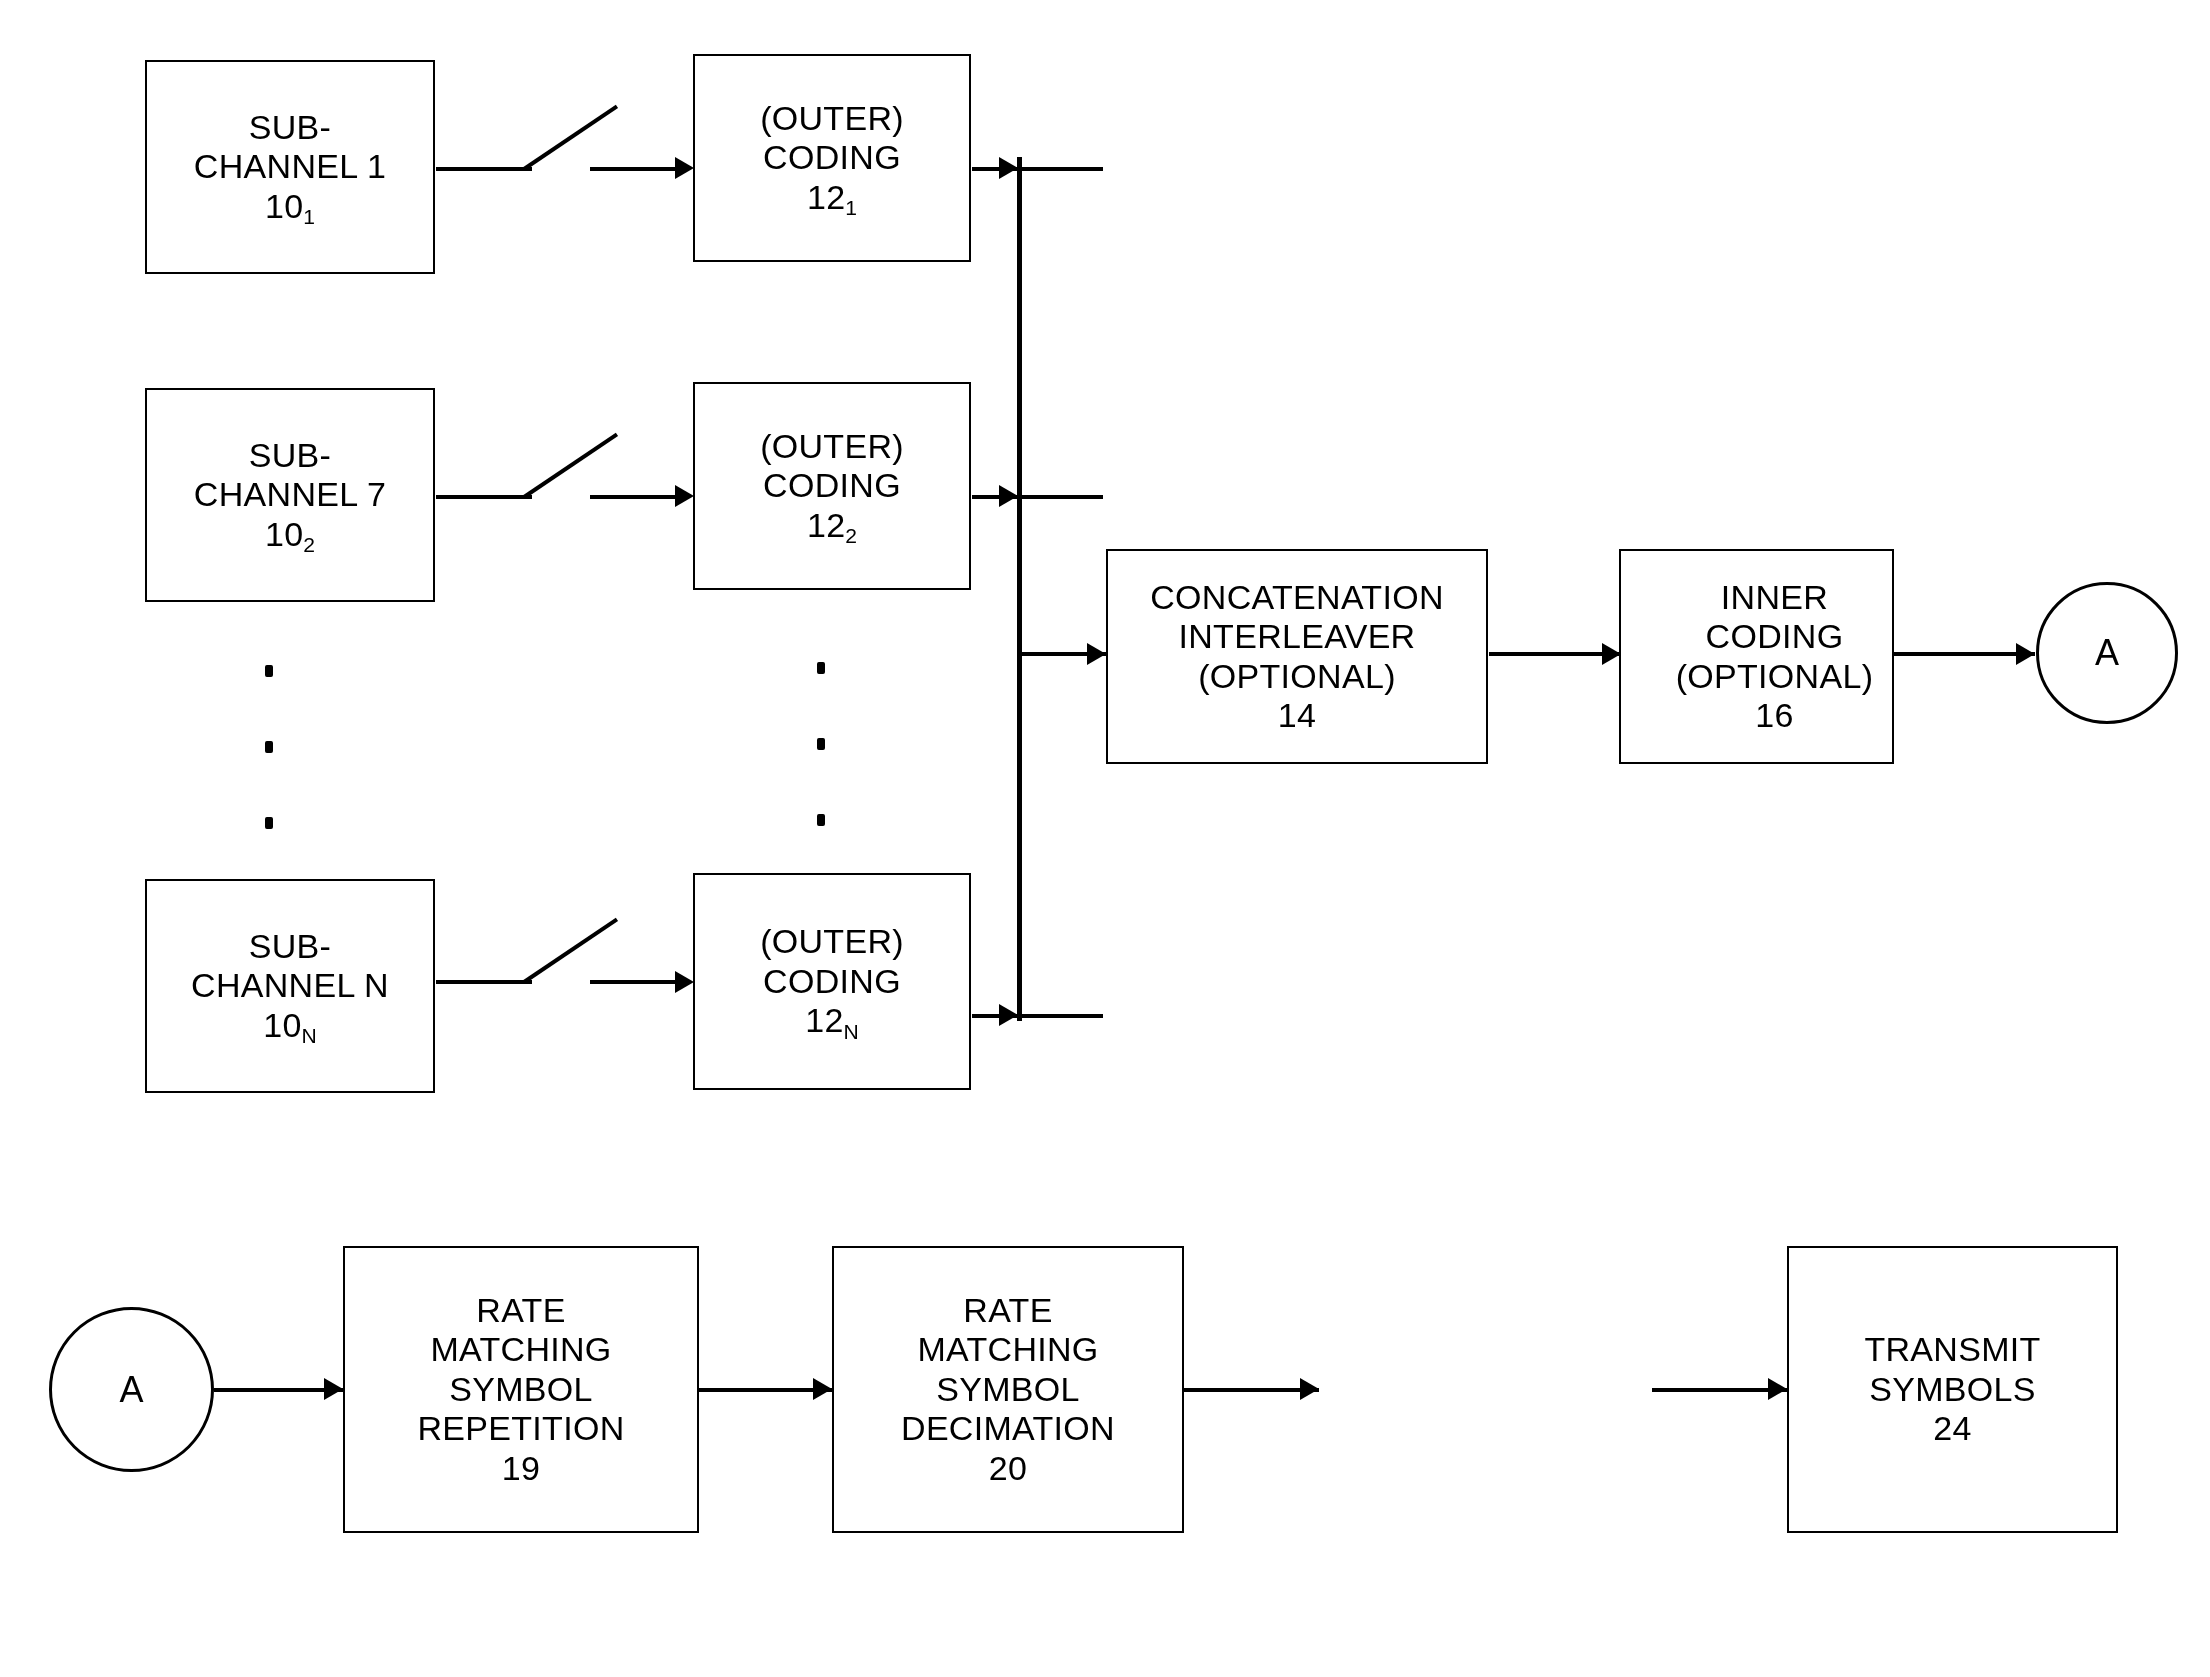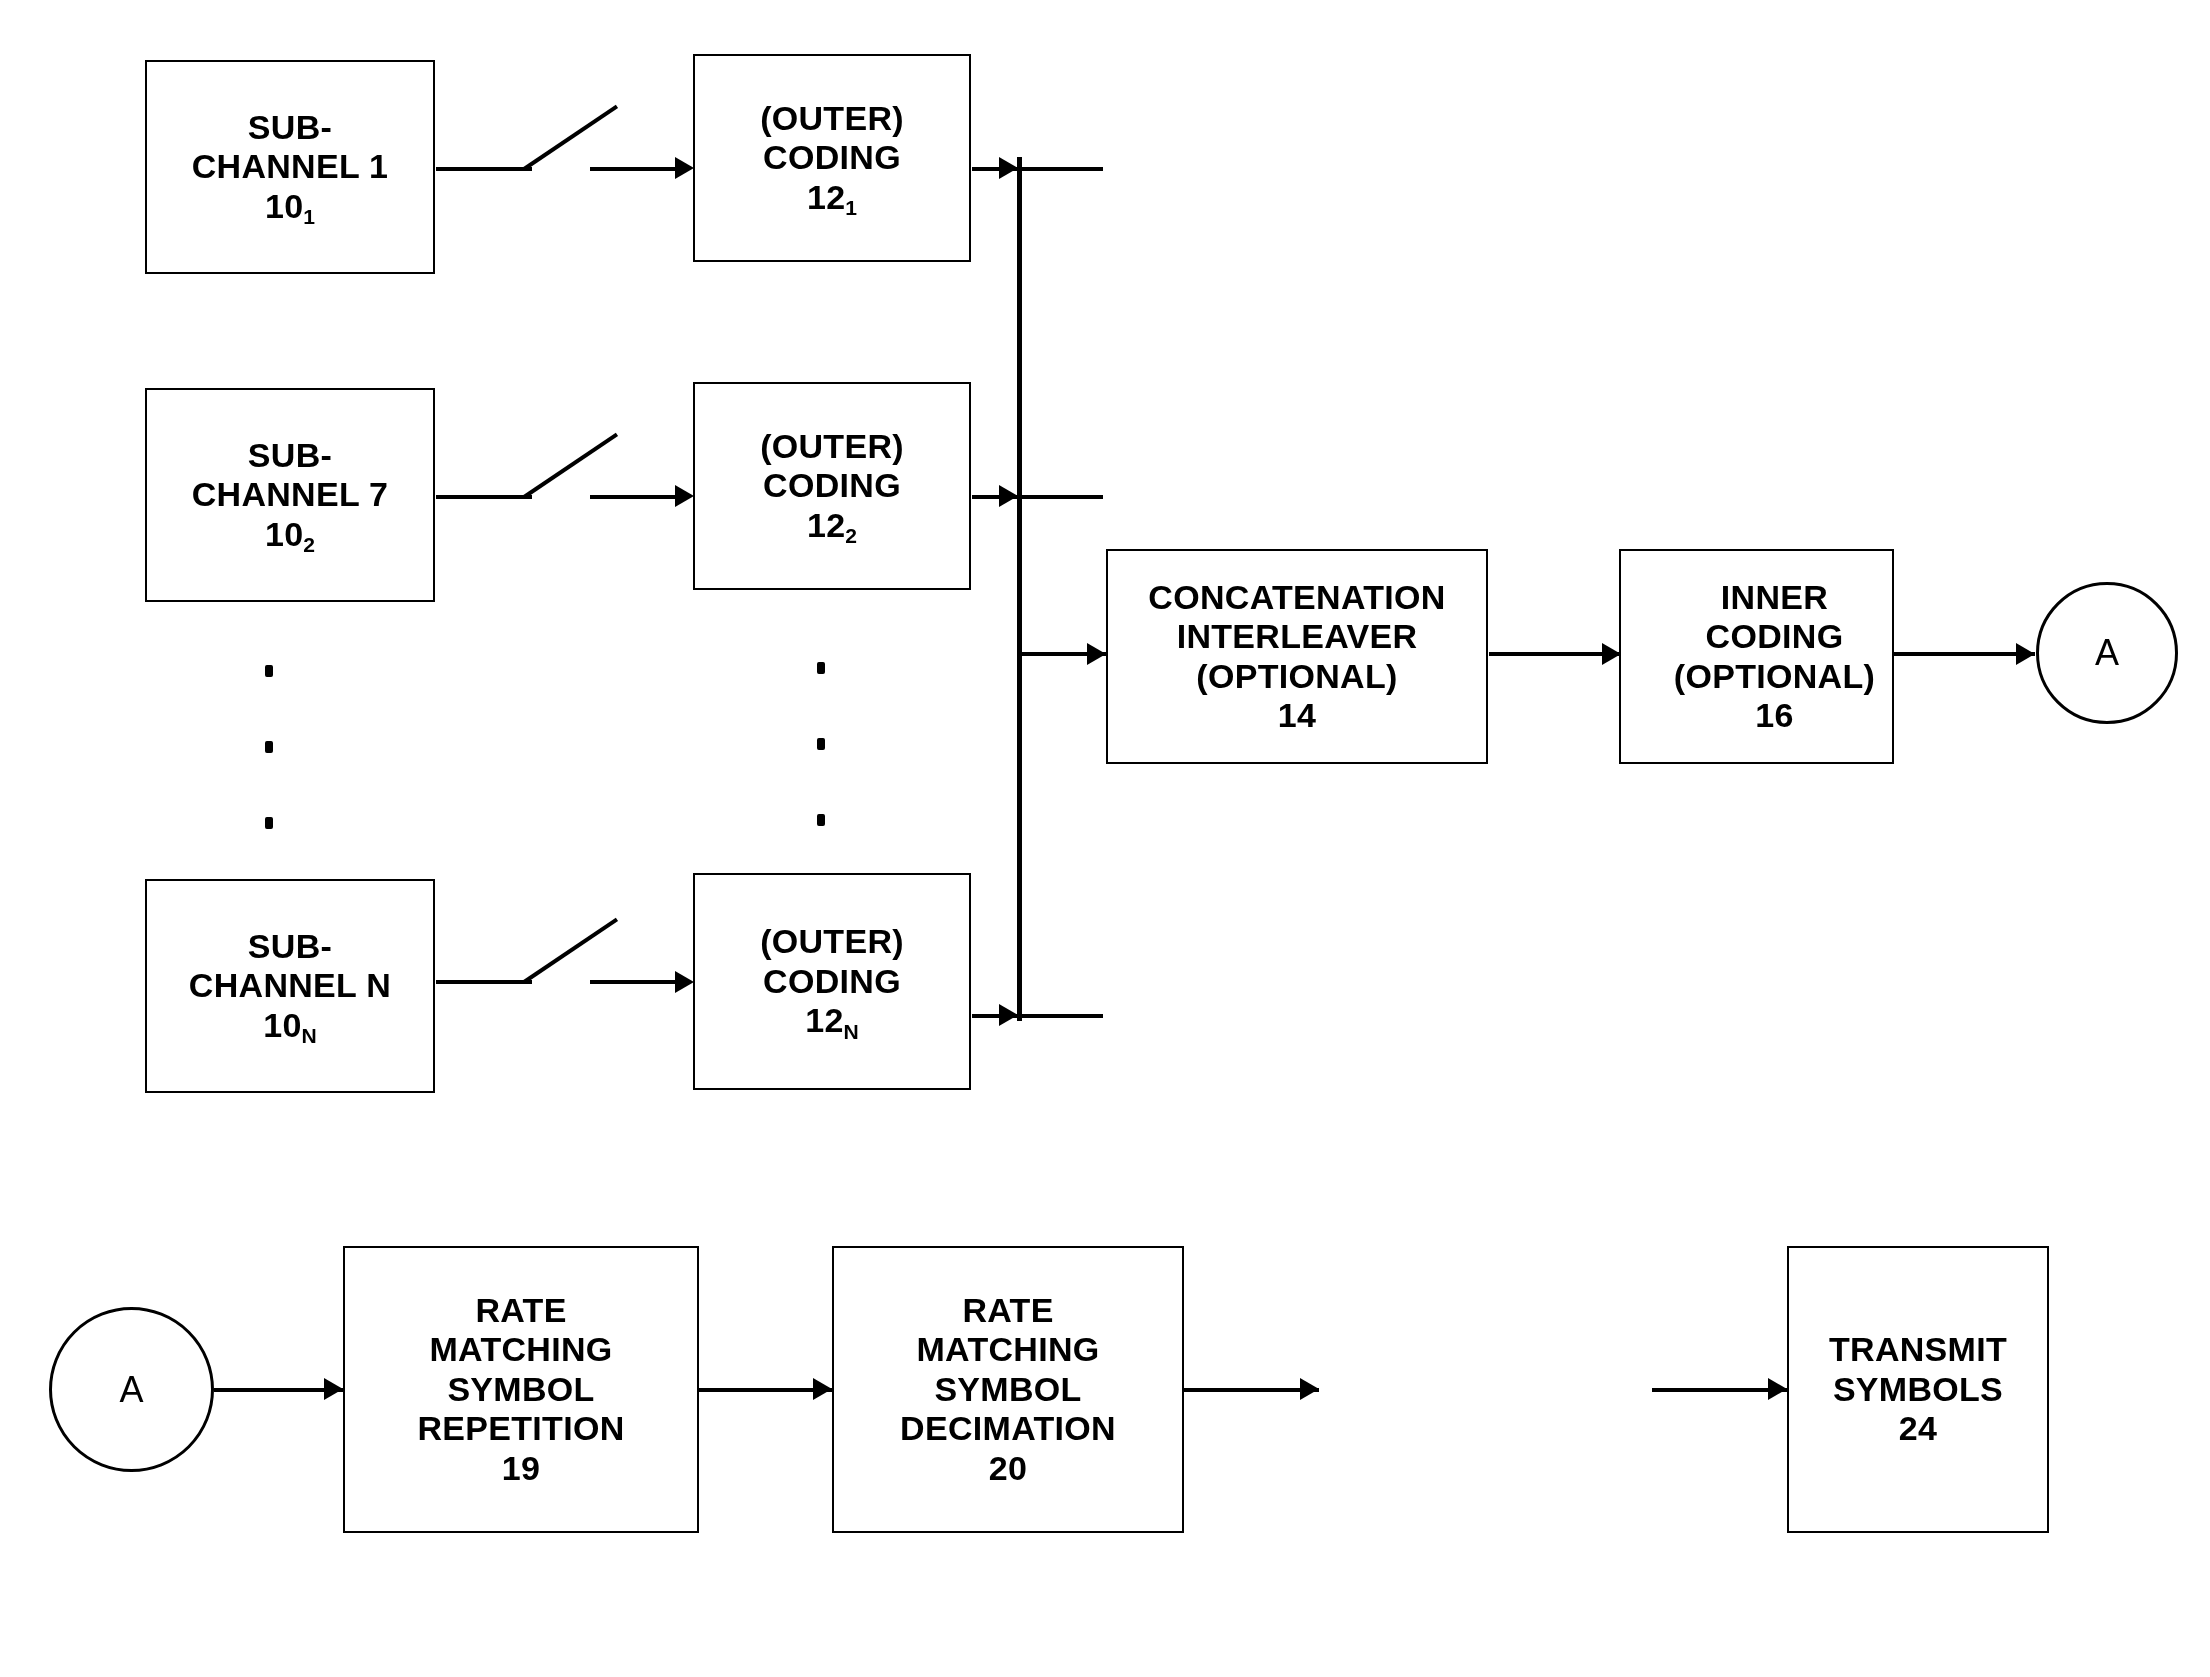--- a/index.html
+++ b/index.html
@@ -24,21 +24,20 @@
     border: 2.8px solid #000;
     background: #fff;
     display: flex;
     flex-direction: column;
     align-items: center;
     justify-content: center;
     text-align: center;
     line-height: 1.16;
     font-size: 34px;
     letter-spacing: 0.3px;
-    font-weight: bold;
   }
   .node .ln { display: block; white-space: nowrap; }
   .node sub {
     font-size: 0.62em;
     vertical-align: baseline;
     position: relative;
     top: 0.32em;
     letter-spacing: 0;
   }
   .conn {
@@ -208,20 +207,20 @@
     <span class="ln">20</span>
   </div>
 
   <div class="conn hline" style="left:1184px; top:1388px; width:135px;"></div>
   <div class="arrowhead" style="left:1300px; top:1378px;"></div>
 
 
   <div class="conn hline" style="left:1652px; top:1388px; width:135px;"></div>
   <div class="arrowhead" style="left:1768px; top:1378px;"></div>
 
-  <div class="node" style="left:1787px; top:1246px; width:262px; height:287px;">
+  <div class="node" style="left:1787px; top:1246px; width:331px; height:287px;">
     <span class="ln">TRANSMIT</span>
     <span class="ln">SYMBOLS</span>
     <span class="ln">24</span>
   </div>
 
 </div>
 
 
 </body></html>

